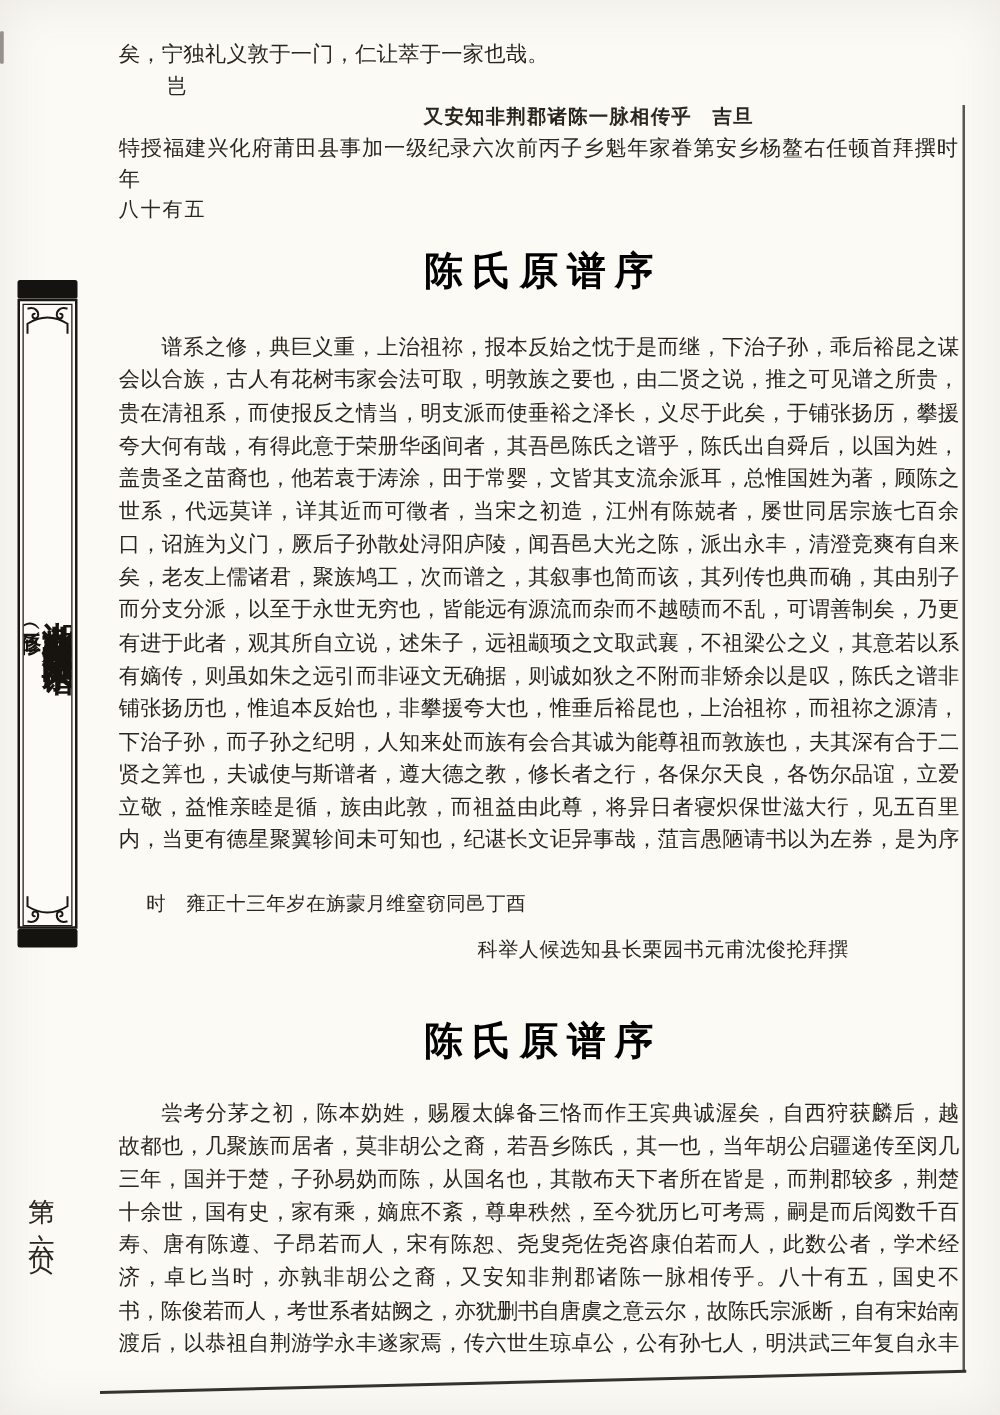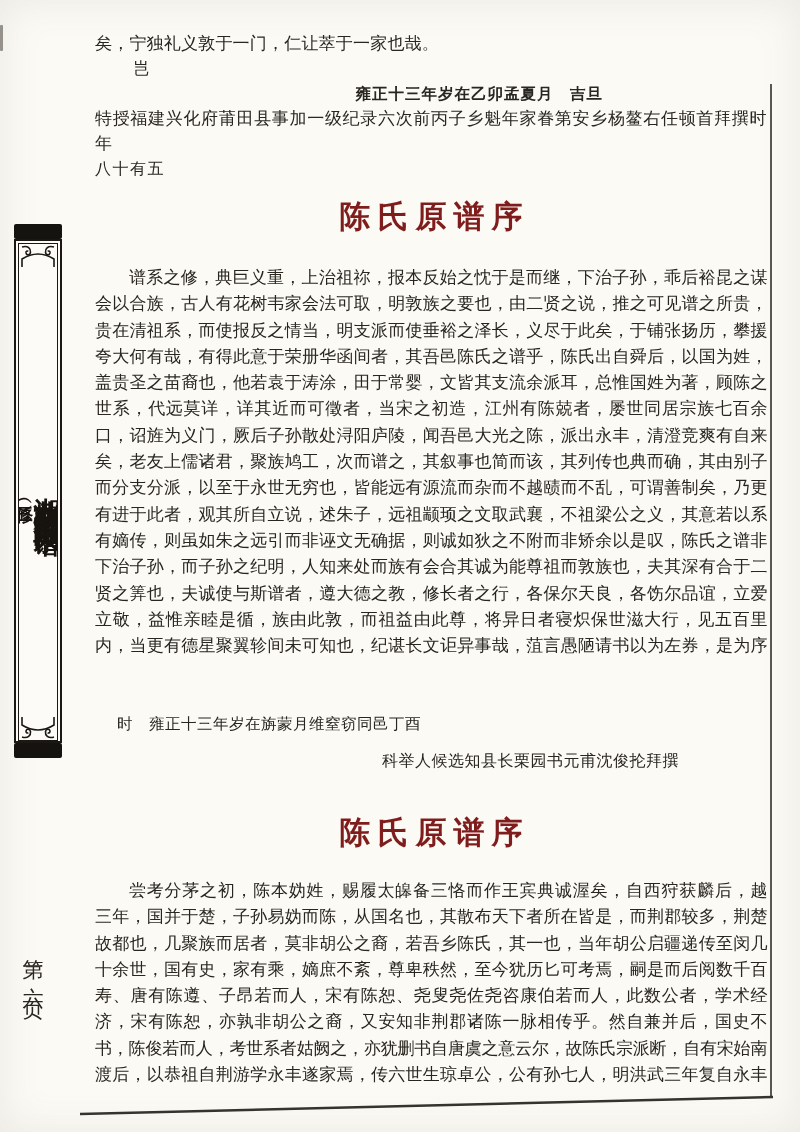--- a/index.html
+++ b/index.html
@@ -34,21 +34,21 @@
   .top-block{position:absolute;top:31px;left:0;width:100%;}
   .t-line{font-size:17px;line-height:25px;letter-spacing:0.2px;}
   .t-indent{text-indent:38px;}
   .t-date{font-size:15.5px;font-weight:700;text-align:right;
     padding-right:164px;box-sizing:border-box;letter-spacing:1px;}
   .t-author{font-size:17px;letter-spacing:0.6px;text-align:justify;text-align-last:justify;}
   .t-author2{font-size:16px;letter-spacing:1.5px;}
 
   .title{position:absolute;left:0;width:100%;margin:0;text-align:center;
     font-size:31px;line-height:42px;font-weight:700;letter-spacing:7px;text-indent:7px;
-    color:#7f1d1d;}
+    color:#000000;}
   .title1{top:196px;}
   .title2{top:812px;}
 
   .para{position:absolute;left:0;width:100%;}
   .para1{top:265px;}
   .para2{top:878px;}
   .body-line{font-size:17px;line-height:26.3px;letter-spacing:-0.4px;
     text-align:justify;text-align-last:justify;}
   .para .body-line:first-child{text-indent:34px;}
 
@@ -94,54 +94,55 @@
     <div class="bar"></div>
   </aside>
 
   <div class="page-number">第一六页</div>
 
   <main class="main">
 
     <section class="top-block">
       <div class="t-line">矣，宁独礼义敦于一门，仁让萃于一家也哉。</div>
       <div class="t-line t-indent">岂</div>
-      <div class="t-line t-date">雍正十三年岁在乙卯孟夏月　吉旦</div>
+      <div class="t-line t-date">又安知非荆郡诸陈一脉相传乎　吉旦</div>
       <div class="t-line t-author">特授福建兴化府莆田县事加一级纪录六次前丙子乡魁年家眷第安乡杨鳌右任顿首拜撰时年</div>
       <div class="t-line t-author2">八十有五</div>
     </section>
 
     <h1 class="title title1">陈氏原谱序</h1>
     <section class="para para1">
         <div class="body-line">谱系之修，典巨义重，上治祖祢，报本反始之忱于是而继，下治子孙，乖后裕昆之谋</div>
         <div class="body-line">会以合族，古人有花树韦家会法可取，明敦族之要也，由二贤之说，推之可见谱之所贵，</div>
         <div class="body-line">贵在清祖系，而使报反之情当，明支派而使垂裕之泽长，义尽于此矣，于铺张扬历，攀援</div>
         <div class="body-line">夸大何有哉，有得此意于荣册华函间者，其吾邑陈氏之谱乎，陈氏出自舜后，以国为姓，</div>
         <div class="body-line">盖贵圣之苗裔也，他若袁于涛涂，田于常婴，文皆其支流余派耳，总惟国姓为著，顾陈之</div>
         <div class="body-line">世系，代远莫详，详其近而可徵者，当宋之初造，江州有陈兢者，屡世同居宗族七百余</div>
         <div class="body-line">口，诏旌为义门，厥后子孙散处浔阳庐陵，闻吾邑大光之陈，派出永丰，清澄竞爽有自来</div>
         <div class="body-line">矣，老友上儒诸君，聚族鸠工，次而谱之，其叙事也简而该，其列传也典而确，其由别子</div>
         <div class="body-line">而分支分派，以至于永世无穷也，皆能远有源流而杂而不越赜而不乱，可谓善制矣，乃更</div>
         <div class="body-line">有进于此者，观其所自立说，述朱子，远祖颛顼之文取武襄，不祖梁公之义，其意若以系</div>
         <div class="body-line">有嫡传，则虽如朱之远引而非诬文无确据，则诚如狄之不附而非矫余以是叹，陈氏之谱非</div>
+        <div class="body-line">铺张扬历也，惟追本反始也，非攀援夸大也，惟垂后裕昆也，上治祖祢，而祖祢之源清，</div>
         <div class="body-line">下治子孙，而子孙之纪明，人知来处而族有会合其诚为能尊祖而敦族也，夫其深有合于二</div>
         <div class="body-line">贤之筭也，夫诚使与斯谱者，遵大德之教，修长者之行，各保尔天良，各饬尔品谊，立爱</div>
         <div class="body-line">立敬，益惟亲睦是循，族由此敦，而祖益由此尊，将异日者寝炽保世滋大行，见五百里</div>
         <div class="body-line">内，当更有德星聚翼轸间未可知也，纪谌长文讵异事哉，菹言愚陋请书以为左券，是为序</div>
       </section>
     <div class="date2">时　雍正十三年岁在旃蒙月维窒窃同邑丁酉</div>
     <div class="signature">科举人候选知县长栗园书元甫沈俊抡拜撰</div>
 
     <h1 class="title title2">陈氏原谱序</h1>
     <section class="para para2">
         <div class="body-line">尝考分茅之初，陈本妫姓，赐履太皞备三恪而作王宾典诚渥矣，自西狩获麟后，越</div>
+        <div class="body-line">故都也，几聚族而居者，莫非胡公之裔，若吾乡陈氏，其一也，当年胡公启疆递传至闵几</div>
         <div class="body-line">三年，国并于楚，子孙易妫而陈，从国名也，其散布天下者所在皆是，而荆郡较多，荆楚</div>
-        <div class="body-line">故都也，几聚族而居者，莫非胡公之裔，若吾乡陈氏，其一也，当年胡公启疆递传至闵几</div>
         <div class="body-line">十余世，国有史，家有乘，嫡庶不紊，尊卑秩然，至今犹历匕可考焉，嗣是而后阅数千百</div>
         <div class="body-line">寿、唐有陈遵、子昂若而人，宋有陈恕、尧叟尧佐尧咨康伯若而人，此数公者，学术经</div>
-        <div class="body-line">济，宋有陈恕，亦孰非胡公之裔，又安知非荆郡诸陈一脉相传乎。然自兼并后，国史不</div>
+        <div class="body-line">济，卓匕当时，亦孰非胡公之裔，又安知非荆郡诸陈一脉相传乎。八十有五，国史不</div>
         <div class="body-line">书，陈俊若而人，考世系者姑阙之，亦犹删书自唐虞之意云尔，故陈氏宗派断，自有宋始南</div>
         <div class="body-line">渡后，以恭祖自荆游学永丰遂家焉，传六世生琼卓公，公有孙七人，明洪武三年复自永丰</div>
       </section>
 
   </main>
 
   <div class="right-edge"></div>
   <svg class="bottom-curve" viewBox="0 0 695 40" preserveAspectRatio="none">
     <path d="M0,24 Q340,15 693,7" stroke="#35332e" stroke-width="2.4" fill="none"></path>
   </svg>

